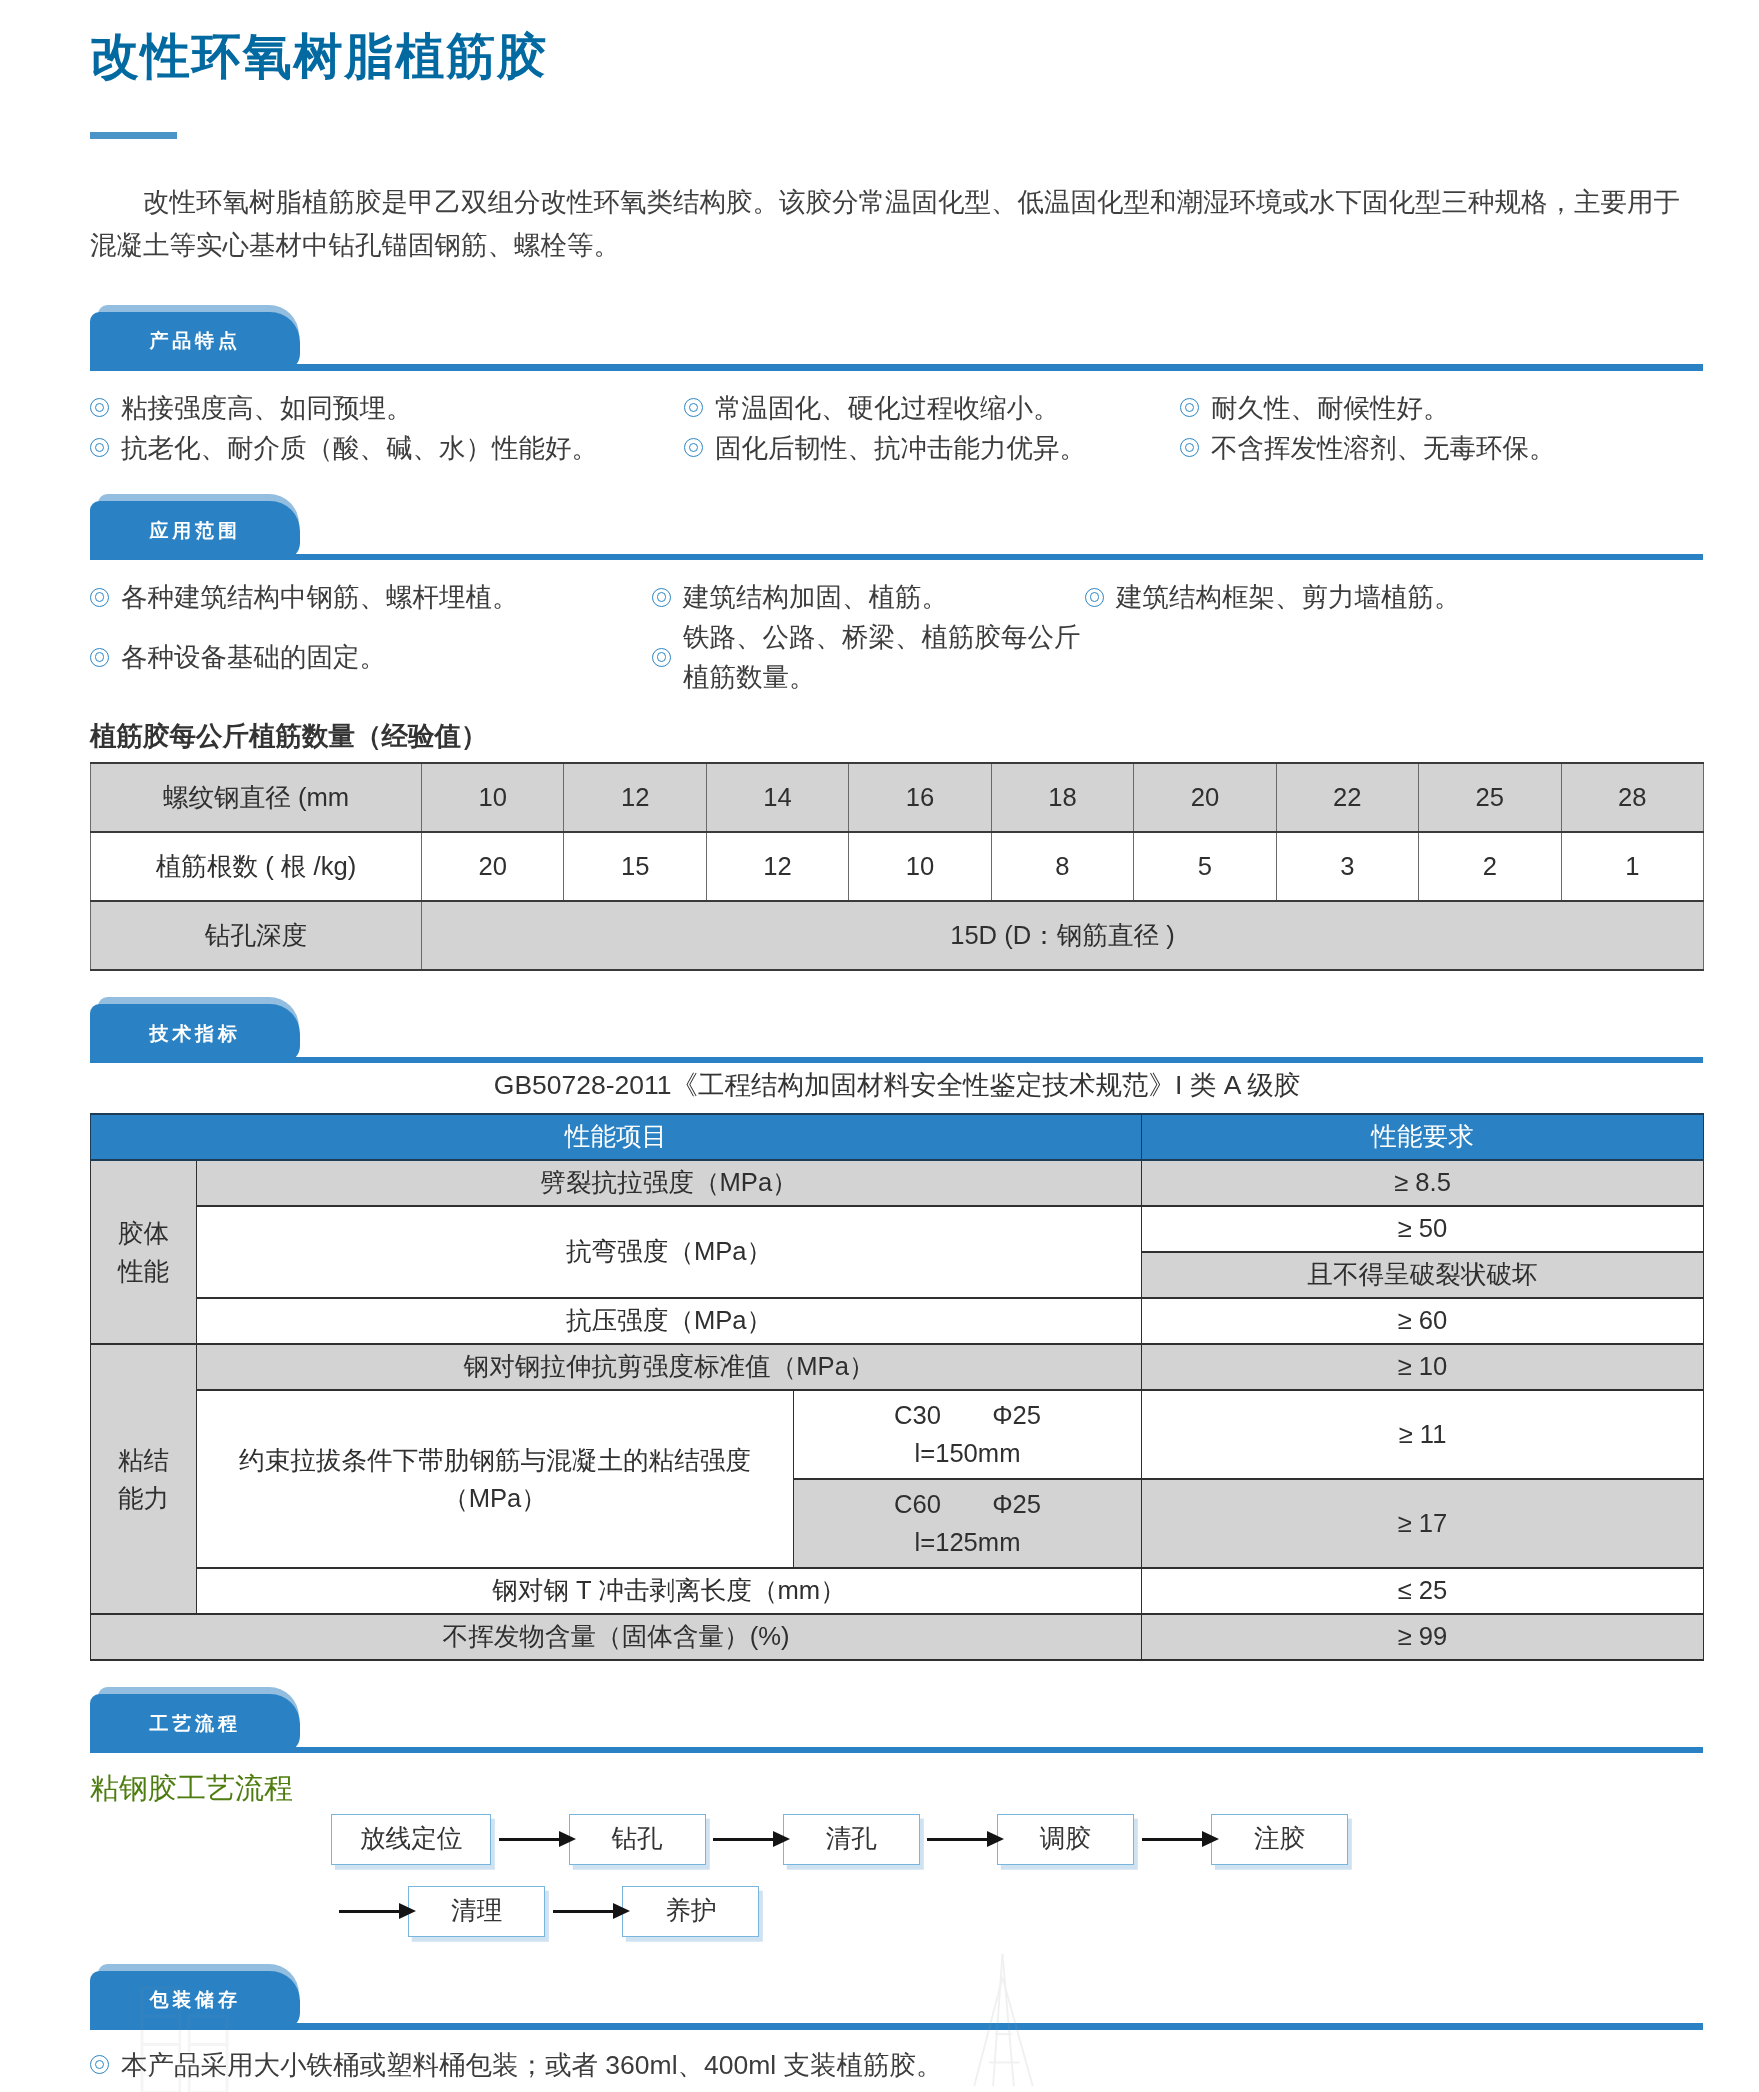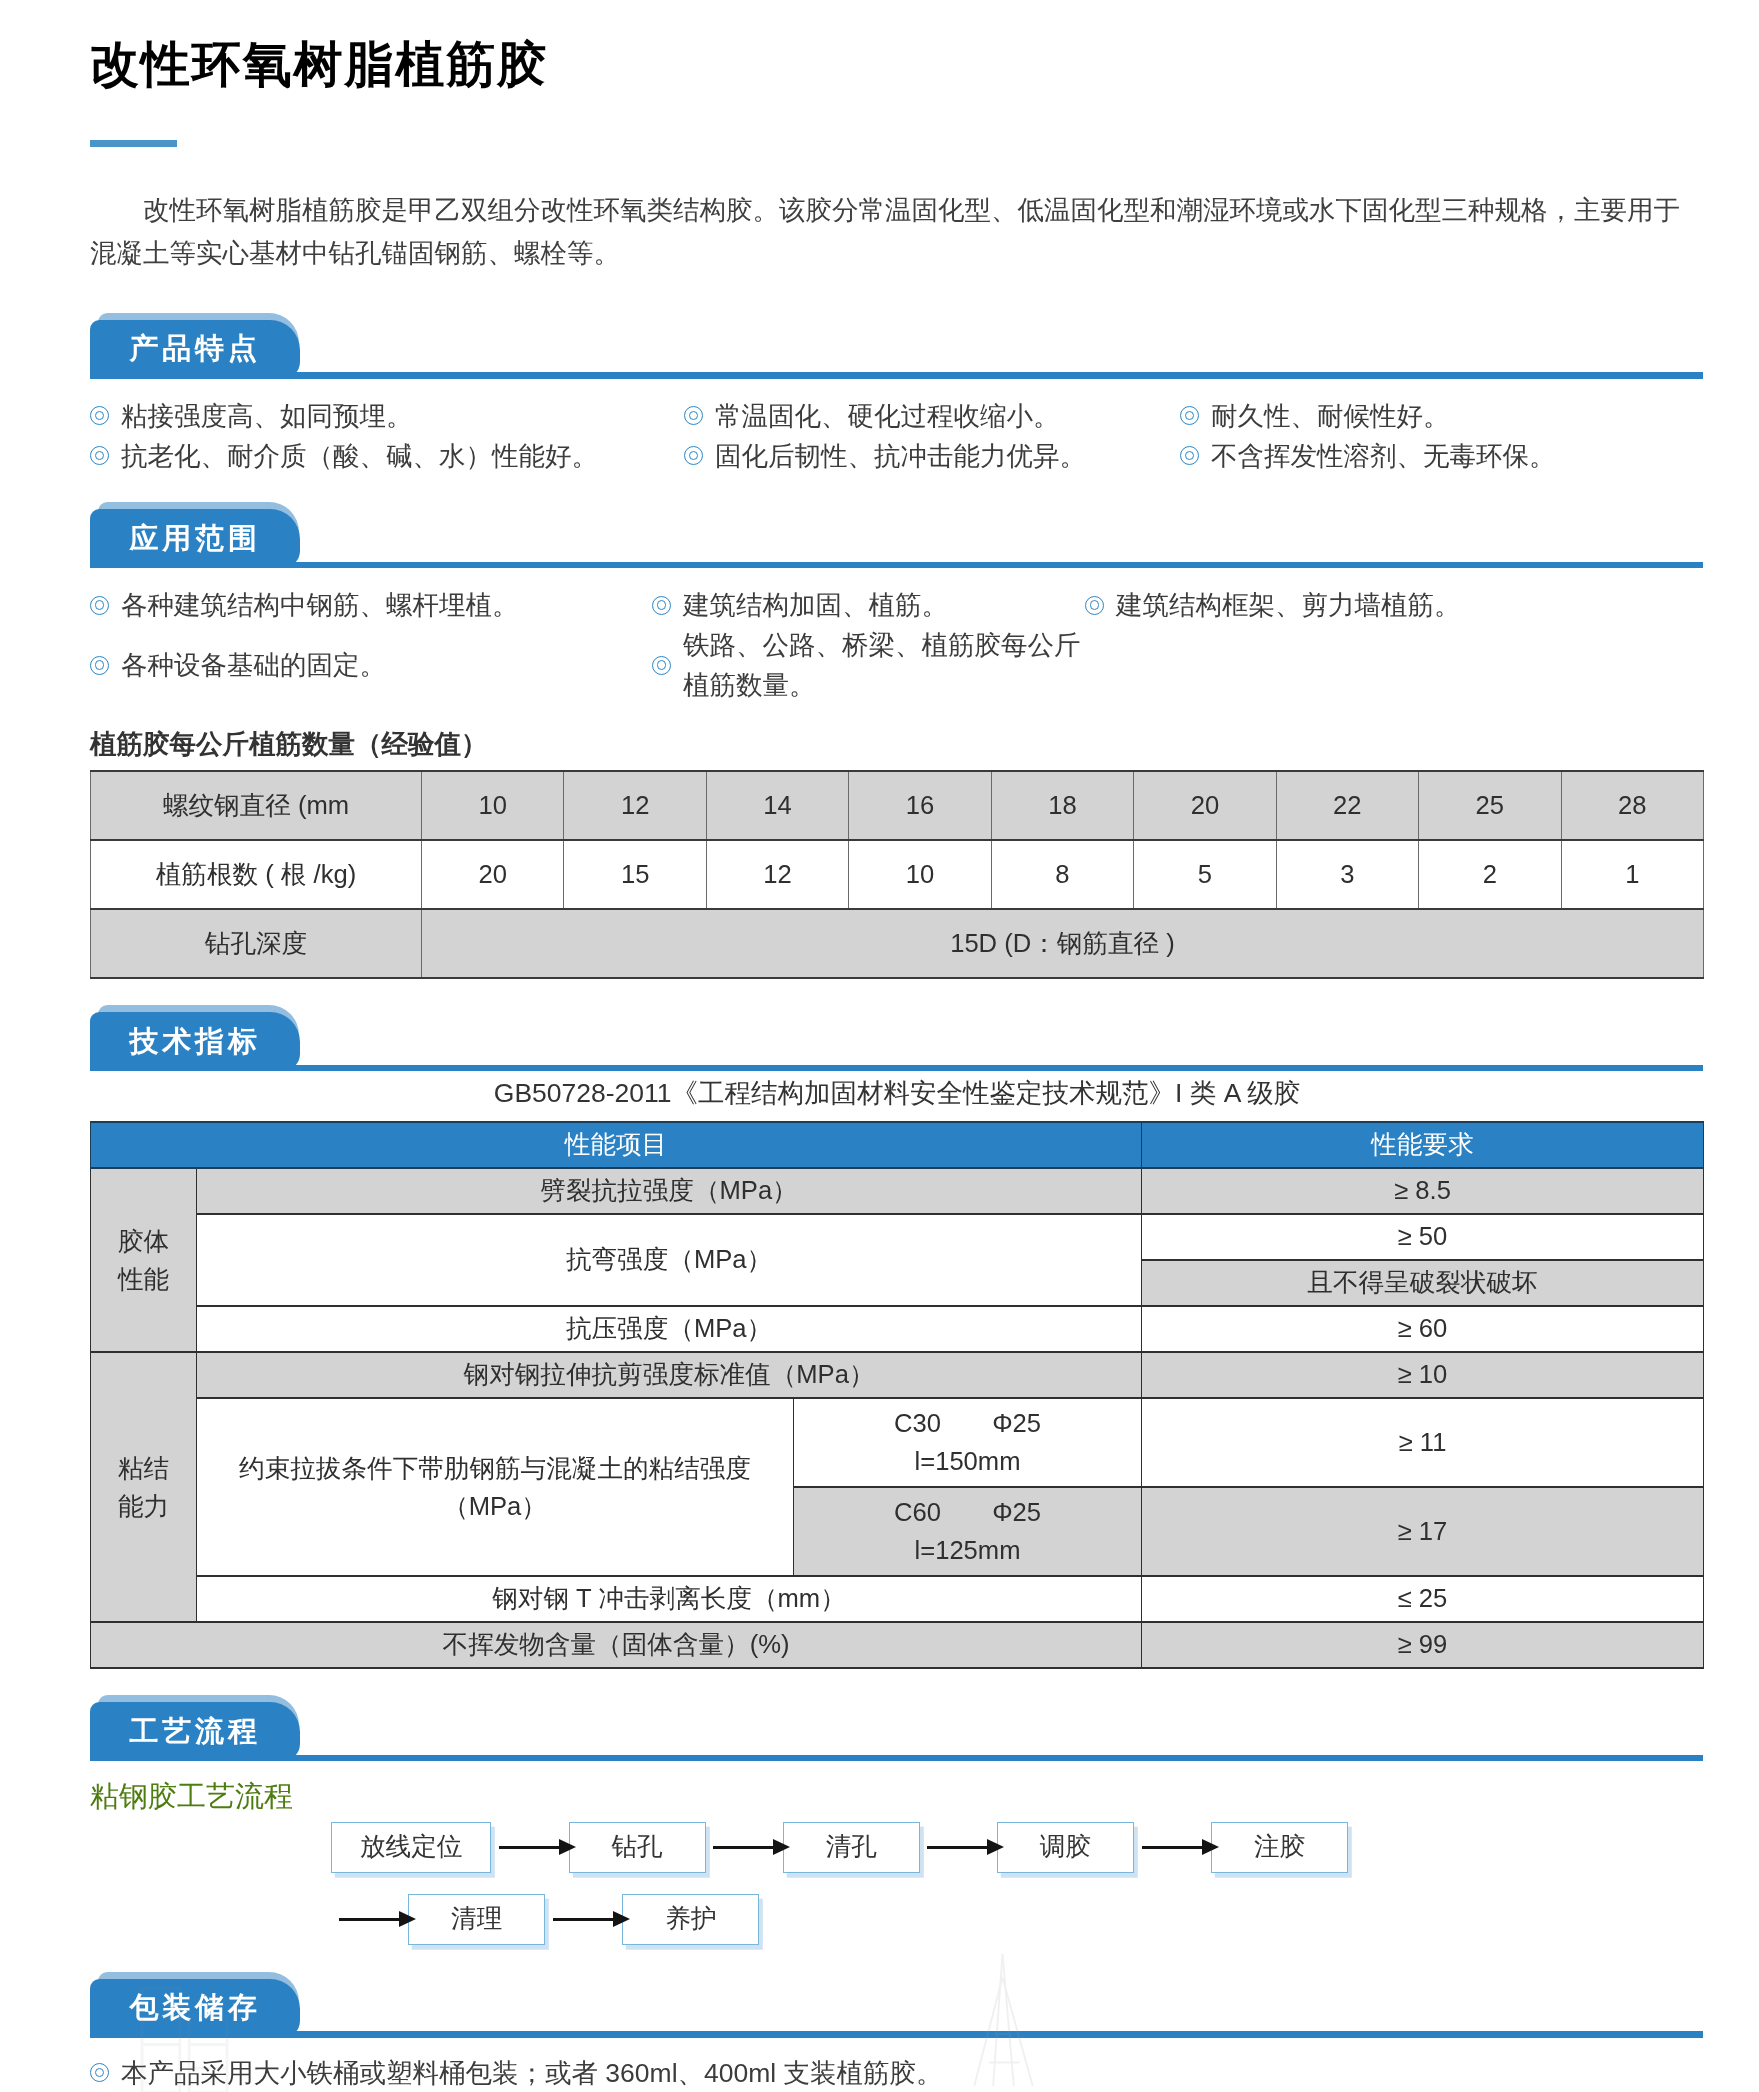--- a/index.html
+++ b/index.html
@@ -4,38 +4,38 @@
 <style>
   html,body{margin:0;padding:0;background:#ffffff;}
   .page{
     width:1759px;height:2092px;background:#ffffff;position:relative;overflow:hidden;
     font-family:"Liberation Sans","DejaVu Sans",sans-serif;color:#3c3c3c;
   }
   .content{padding:0 56px 0 90px;position:relative;}
 
   
   .page-title{
-    padding-top:36px;font-size:49px;line-height:57px;font-weight:bold;
-    color:#000000;letter-spacing:1.9px;
+    padding-top:28px;font-size:49px;line-height:57px;font-weight:bold;
+    color:#0369a1;letter-spacing:1.9px;
   }
   .title-dash{margin-top:47px;width:87px;height:6.6px;background:#4a94c8;}
 
   
   .intro{margin-top:42px;font-size:26.5px;line-height:43px;color:#3f3f3f;text-indent:2em;}
 
   
   .sec-head{position:relative;height:66px;}
   .sec-head .stripe{position:absolute;left:0;right:0;bottom:0;height:6.6px;background:#2a82c5;}
   .sec-head .badge-back{
     position:absolute;left:7.6px;top:0;width:201px;height:59px;background:#93bedf;
     border-radius:9.5px 30px 17px 3.8px;
   }
   .sec-head .badge{
     position:absolute;left:0;bottom:0;min-width:195px;height:59px;background:#2a82c5;
-    border-radius:9.5px 30px 17px 3.8px;color:#ffffff;font-size:29px;font-weight:bold;
+    border-radius:9.5px 30px 17px 3.8px;color:#ffffff;font-size:19px;font-weight:bold;
     letter-spacing:3.8px;display:flex;align-items:center;justify-content:center;padding:0 7.6px;
   }
   .mt-head1{margin-top:38px;}
   .mt-head{margin-top:26.5px;}
 
   
   .bullets{margin-top:17px;display:grid;row-gap:0;}
   .grid-feat{grid-template-columns:594px 496px 1fr;}
   .grid-app{grid-template-columns:562px 433px 1fr;}
   .b-item{display:flex;align-items:center;gap:12px;font-size:26.5px;line-height:40px;color:#3c3c3c;}

